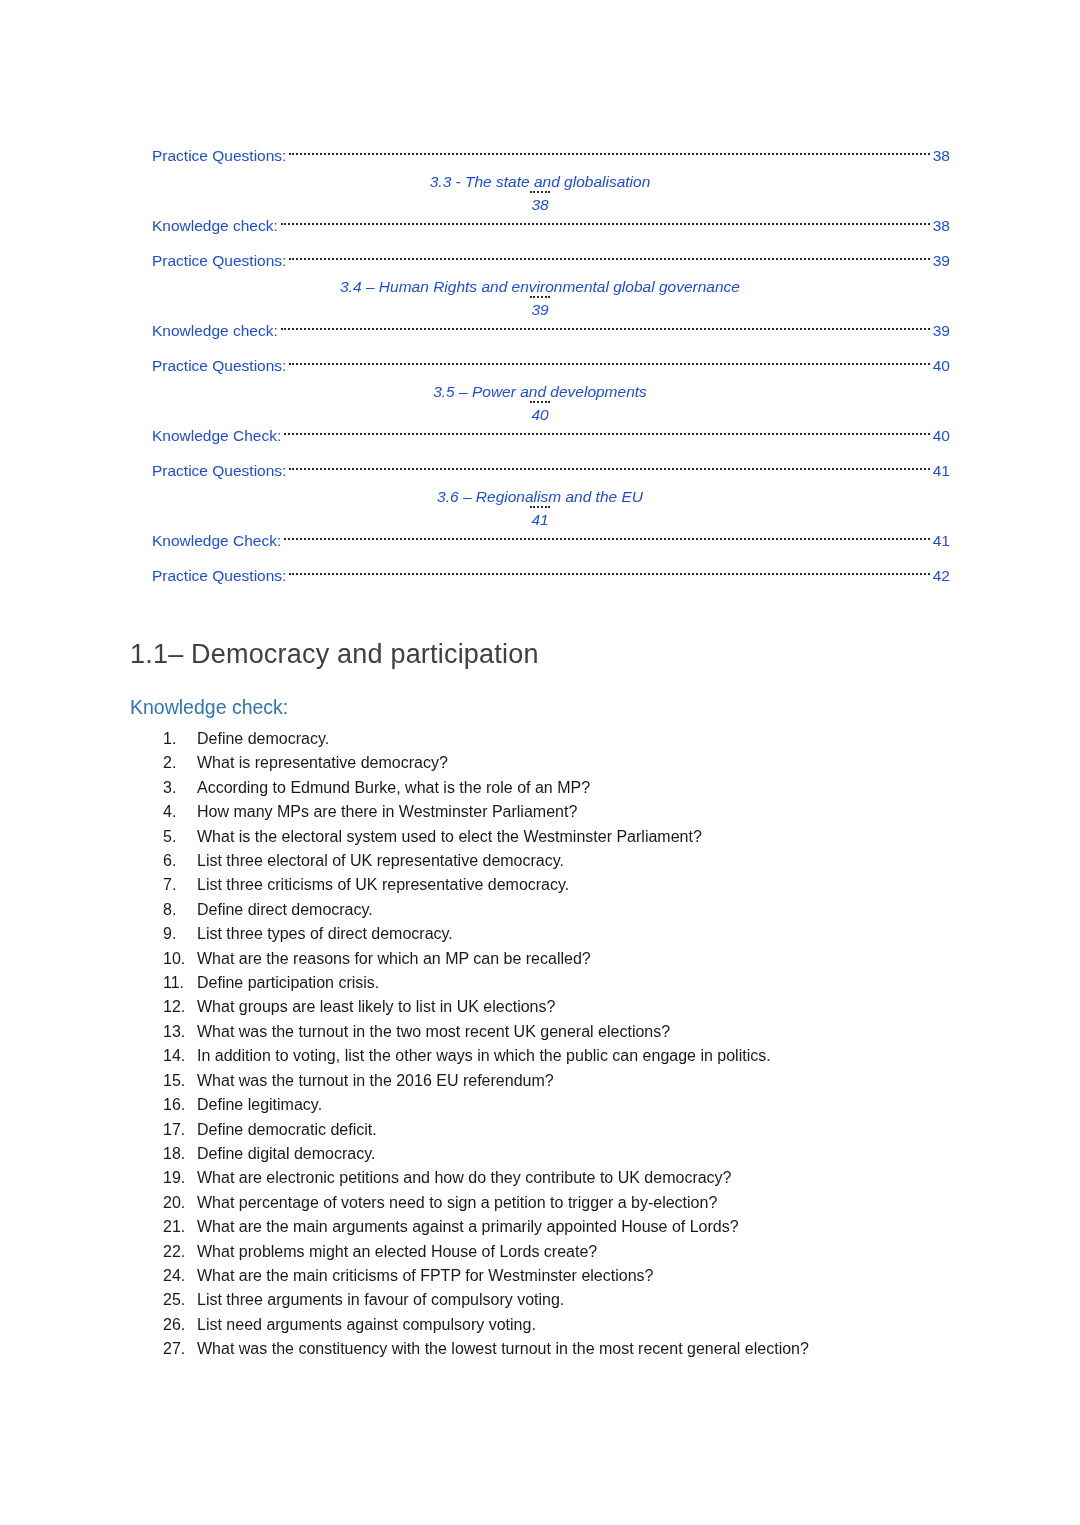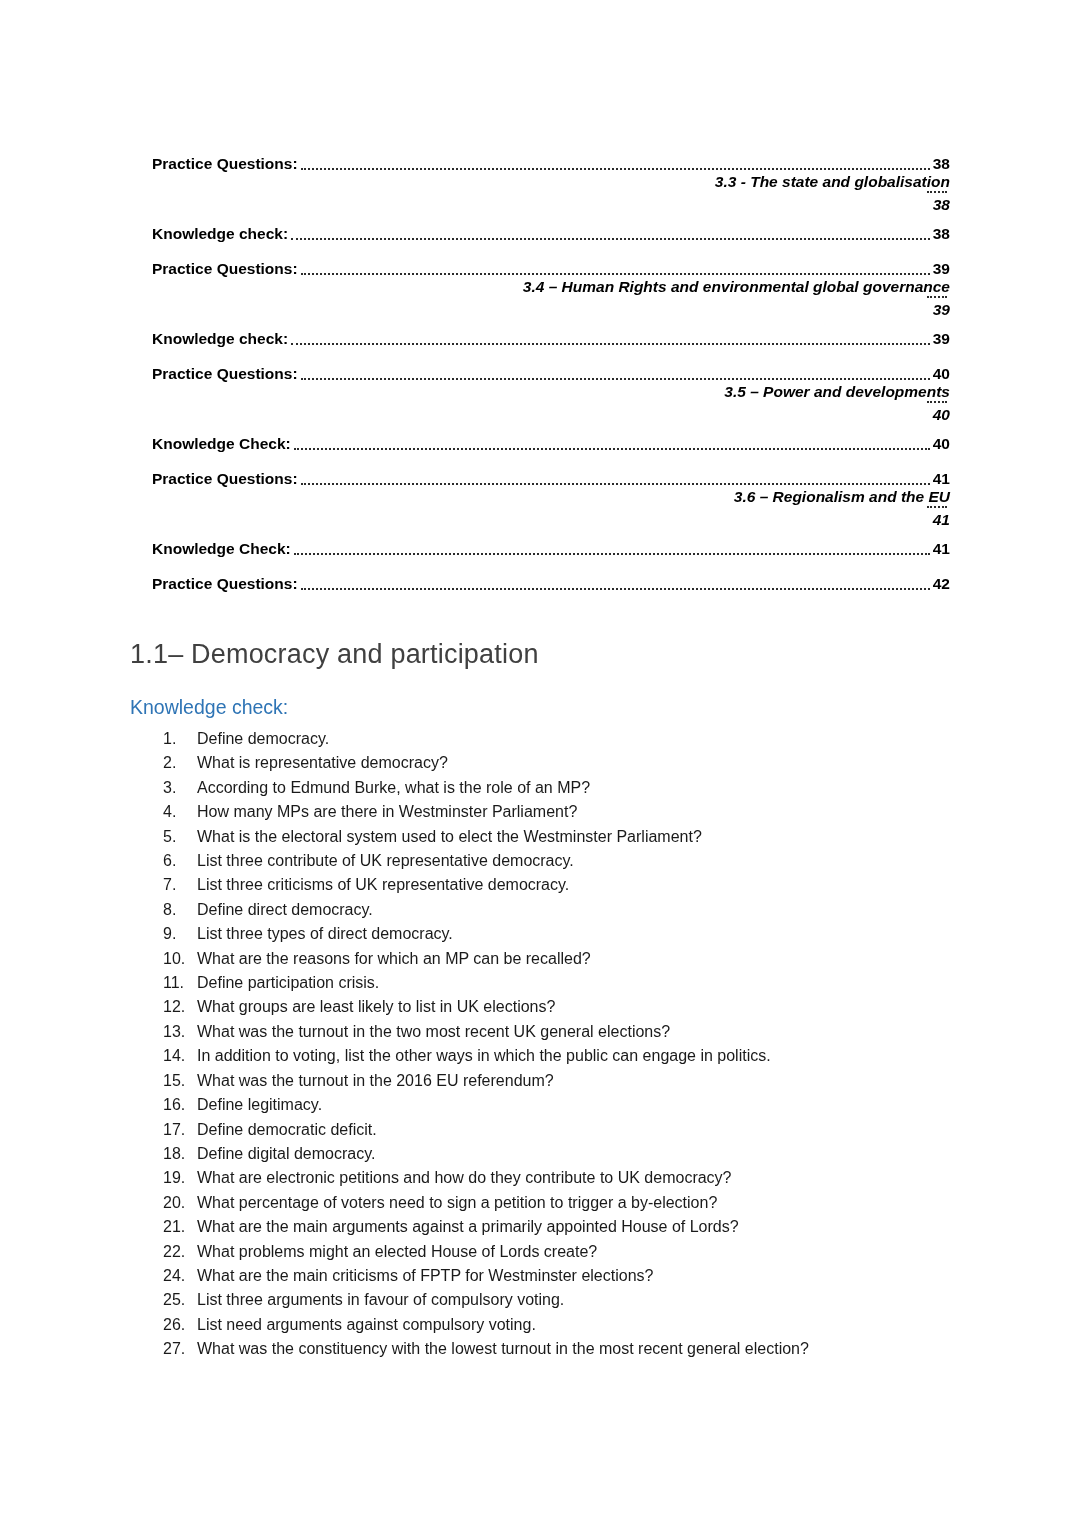--- a/index.html
+++ b/index.html
@@ -15,25 +15,25 @@
     box-sizing: border-box;
     padding: 138px 130px 60px 130px;
     font-family: "Liberation Sans", sans-serif;
     color: #1a1a1a;
   }
 
   
   .toc { width: 100%; }
   .toc-row {
     display: flex;
-    align-items: flex-end;
+    align-items: center;
     height: 35px;
     font-size: 15.5px;
-    font-weight: bold;
-    color: #000000;
+    font-weight: normal;
+    color: #1d4ed8;
     cursor: pointer;
   }
   .toc-row.sub { padding-left: 22px; }
   .toc-row.section {
     padding-left: 0;
     font-style: italic;
     flex-direction: column;
   }
   .toc-label { white-space: nowrap; }
   .toc-leader {
@@ -174,21 +174,21 @@
       <li class="question-item">
         <span class="question-number">4.</span>
         <span class="question-text">How many MPs are there in Westminster Parliament?</span>
       </li>
       <li class="question-item">
         <span class="question-number">5.</span>
         <span class="question-text">What is the electoral system used to elect the Westminster Parliament?</span>
       </li>
       <li class="question-item">
         <span class="question-number">6.</span>
-        <span class="question-text">List three contribute of UK representative democracy.</span>
+        <span class="question-text">List three electoral of UK representative democracy.</span>
       </li>
       <li class="question-item">
         <span class="question-number">7.</span>
         <span class="question-text">List three criticisms of UK representative democracy.</span>
       </li>
       <li class="question-item">
         <span class="question-number">8.</span>
         <span class="question-text">Define direct democracy.</span>
       </li>
       <li class="question-item">

